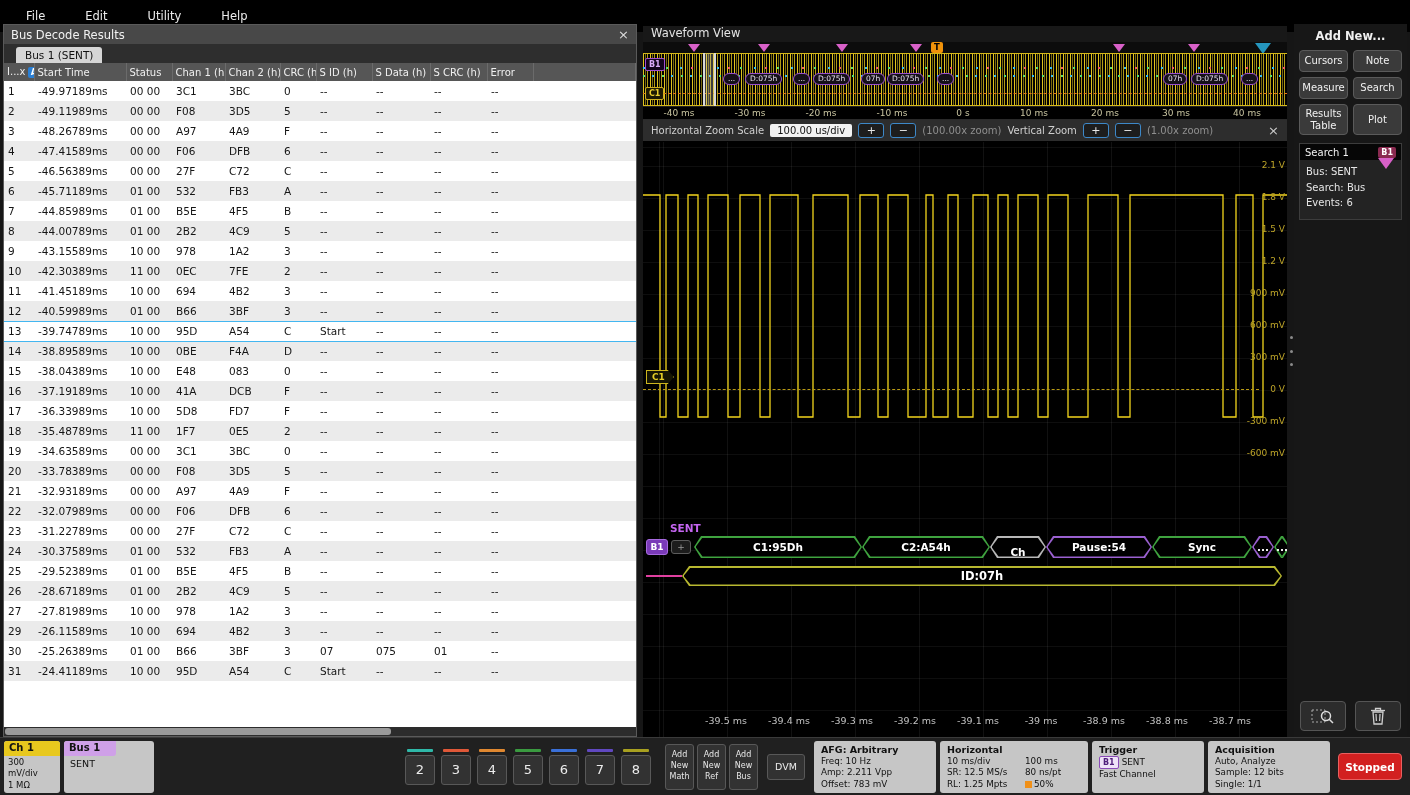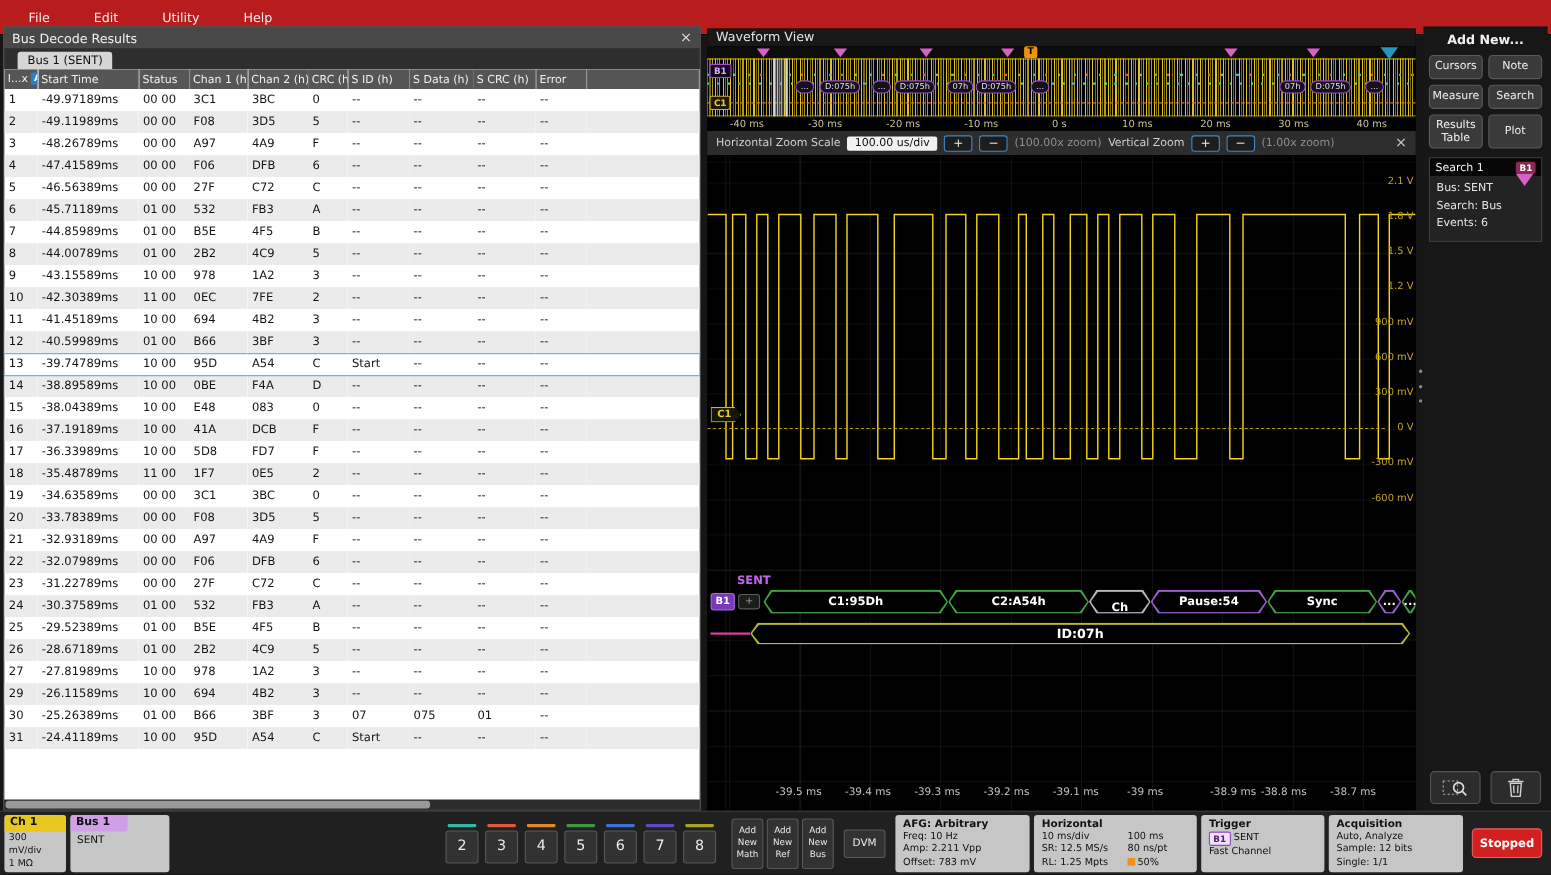--- a/index.html
+++ b/index.html
@@ -1,19 +1,19 @@
 <!DOCTYPE html>
 <html><head>
 <meta charset="utf-8">
 <style>
 *{box-sizing:border-box;margin:0;padding:0}
 html,body{width:1410px;height:795px;background:#161616;font-family:"DejaVu Sans",sans-serif;overflow:hidden;position:relative;color:#ddd}
 
 
-.menubar{position:absolute;top:0;left:0;right:0;height:32px;background:#b91c1c;border-bottom:1px solid #000;display:flex;align-items:center;gap:40px;padding-left:26px;font-size:11.5px;color:#ececec}
+.menubar{position:absolute;top:0;left:0;right:0;height:32px;background:#000000;border-bottom:1px solid #000;display:flex;align-items:center;gap:40px;padding-left:26px;font-size:11.5px;color:#ececec}
 .menu-item{cursor:default}
 
 
 .results-panel{position:absolute;left:3px;top:24px;width:634px;height:713px;background:#3a3a3a;border:1px solid #5a5a5a;display:flex;flex-direction:column}
 .rp-titlebar{height:19px;background:#484848;color:#f2f2f2;font-size:11.5px;display:flex;align-items:center;padding:0 7px;flex:0 0 auto}
 .rp-close{margin-left:auto;color:#ddd;font-size:13px;line-height:1;cursor:pointer}
 .rp-tabbar{height:19px;background:#2e2e2e;display:flex;align-items:flex-end;padding-left:12px;flex:0 0 auto}
 .rp-tab{background:#d6d6d6;color:#101010;font-size:10.5px;padding:2px 9px;border-radius:3px 3px 0 0}
 .rp-body{flex:1;overflow:hidden;background:#fff}
 table{width:100%;border-collapse:collapse;table-layout:fixed}
@@ -690,21 +690,21 @@
         <span class="seg-txt id-txt">ID:07h</span>
       </div>
     </div>
     <div class="time-axis">
         <span class="t-label" style="left: 83px;">-39.5 ms</span>
         <span class="t-label" style="left: 146px;">-39.4 ms</span>
         <span class="t-label" style="left: 209px;">-39.3 ms</span>
         <span class="t-label" style="left: 272px;">-39.2 ms</span>
         <span class="t-label" style="left: 335px;">-39.1 ms</span>
         <span class="t-label" style="left: 398px;">-39 ms</span>
-        <span class="t-label" style="left: 478px;">-38.9 ms</span>
+        <span class="t-label" style="left: 461px;">-38.9 ms</span>
         <span class="t-label" style="left: 524px;">-38.8 ms</span>
         <span class="t-label" style="left: 587px;">-38.7 ms</span>
       </div>
   </div>
 </div>
 
 <div class="drag-dots">
     <i></i>
     <i></i>
     <i></i>

